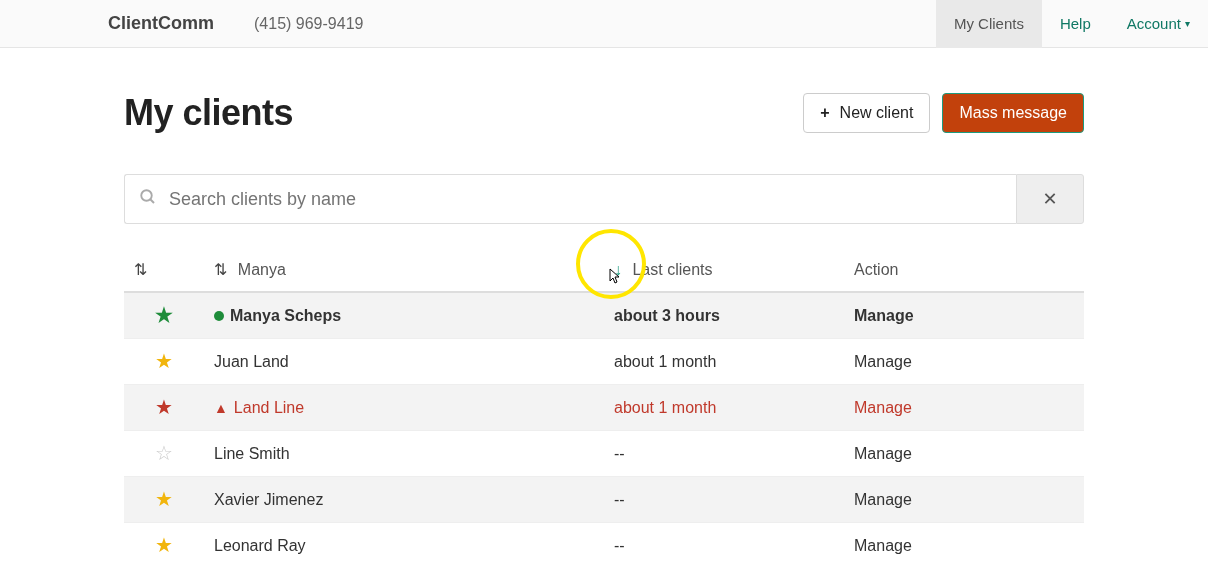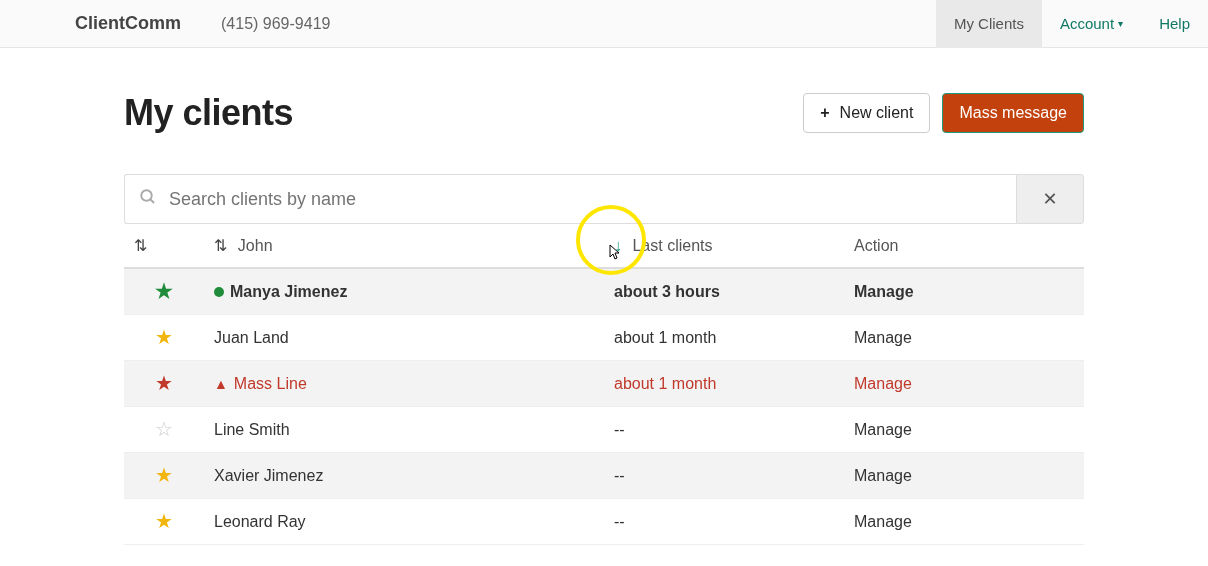--- a/index.html
+++ b/index.html
@@ -9,21 +9,21 @@
     color: #333;
     font-size: 16px;
     width: 1208px;
   }
   .topbar {
     height: 48px;
     border-bottom: 1px solid #e5e5e5;
     background: #fafafa;
     display: flex;
     align-items: center;
-    padding: 0 0 0 75px;
+    padding: 0 0 0 108px;
   }
   .brand {
     font-weight: 600;
     color: #444;
     font-size: 18px;
     margin-right: 40px;
   }
   .phone { color: #666; font-size: 16px; }
   .nav-right {
     margin-left: auto;
@@ -84,21 +84,21 @@
     color: #222;
   }
   .btn-primary {
     background: #c2410c;
     border: 1px solid #1c9b7f;
     color: #fff;
   }
   .plus-icon { font-weight: 700; }
   .search-wrap {
     display: flex;
-    margin-bottom: 0;
+    margin-bottom: 24px;
   }
   .search-box {
     flex: 1;
     border: 1px solid #ddd;
     border-right: none;
     background: #fff;
     display: flex;
     align-items: center;
     padding: 0 14px;
     height: 50px;
@@ -194,25 +194,25 @@
   }
 </style>
 </head>
 <body>
 
 <div class="topbar">
   <div class="brand">ClientComm</div>
   <div class="phone">(415) 969-9419</div>
   <div class="nav-right">
     <div class="nav-item active">My Clients</div>
+    <div class="nav-item">Help</div>
     <div class="nav-item">
       <span>Account</span>
       <span class="caret">▾</span>
     </div>
-    <div class="nav-item">Help</div>
   </div>
 </div>
 
 <div class="container">
 
   <div class="header-row">
     <h1 class="page-title">My clients</h1>
     <div class="header-actions">
       <button class="btn btn-outline">
         <span class="plus-icon">+</span>
@@ -236,53 +236,53 @@
   </div>
 
   <table class="clients">
     <thead>
       <tr>
         <th class="col-star">
           <span class="sort-icon">⇅</span>
         </th>
         <th class="col-name">
           <span class="sort-icon">⇅</span>
-          <span>John</span>
+          <span>Manya</span>
         </th>
         <th class="col-last" style="position:relative;">
           <span class="highlight-ring"></span>
           <span class="sort-down">↓</span>
           <span>Last clients</span>
           <span class="cursor-icon">
             <svg width="16" height="18" viewBox="0 0 16 18">
                 <path d="M4 1 L4 13 L7 10 L9 15 L11 14 L9 9 L13 9 Z" fill="#fff" stroke="#000" stroke-width="1"></path>
               </svg>
           </span>
         </th>
         <th>
           <span>Action</span>
         </th>
       </tr>
     </thead>
     <tbody id="rows">
         <tr class="zebra bold">
           <td style="text-align: center;"><span class="star green">★</span></td>
-          <td><span class="dot-green"></span><span>Manya Jimenez</span></td>
+          <td><span class="dot-green"></span><span>Manya Scheps</span></td>
           <td>about 3 hours</td>
           <td><span class="action-link">Manage</span></td>
         </tr>
         <tr class="">
           <td style="text-align: center;"><span class="star gold">★</span></td>
           <td><span>Juan Land</span></td>
           <td>about 1 month</td>
           <td><span class="action-link">Manage</span></td>
         </tr>
         <tr class="zebra alert">
           <td style="text-align: center;"><span class="star red">★</span></td>
-          <td><span class="warn-icon">▲</span><span>Mass Line</span></td>
+          <td><span class="warn-icon">▲</span><span>Land Line</span></td>
           <td>about 1 month</td>
           <td><span class="action-link">Manage</span></td>
         </tr>
         <tr class="">
           <td style="text-align: center;"><span class="star empty">☆</span></td>
           <td><span>Line Smith</span></td>
           <td>--</td>
           <td><span class="action-link">Manage</span></td>
         </tr>
         <tr class="zebra">

